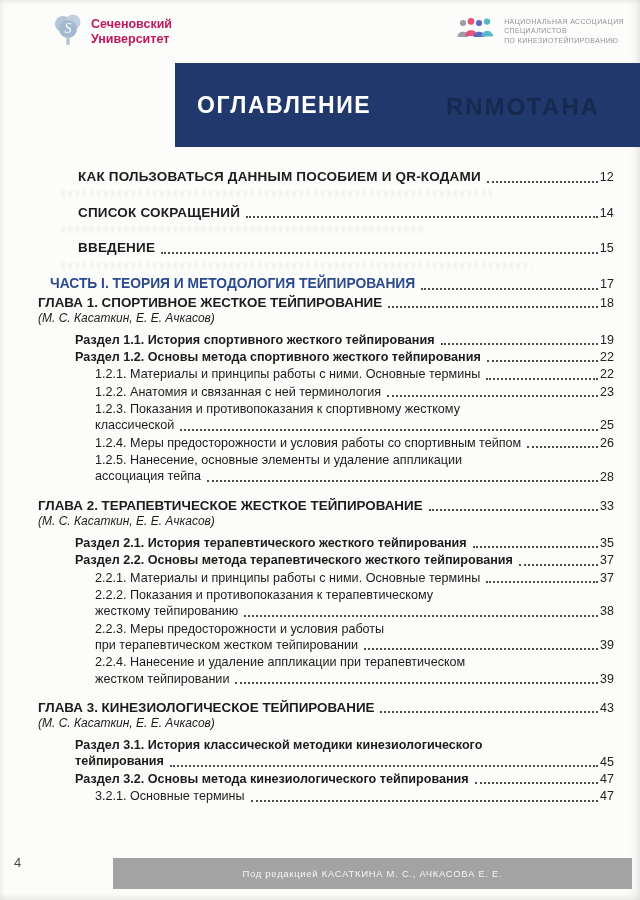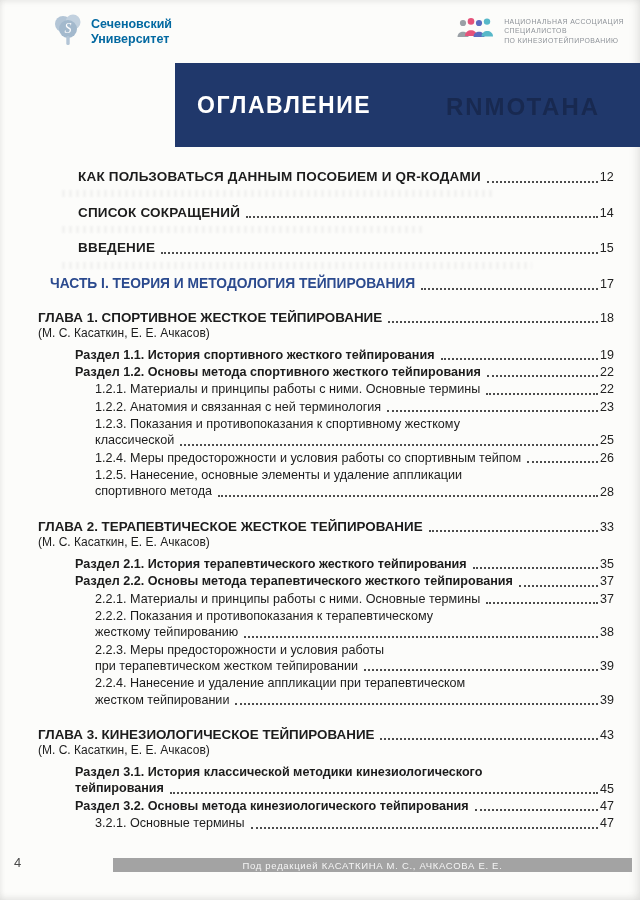--- a/index.html
+++ b/index.html
@@ -4,21 +4,21 @@
 <style>
   * { margin:0; padding:0; box-sizing:border-box; }
   html,body { width:640px; height:900px; }
   body { font-family:"Liberation Sans", sans-serif; background:#e9e9e7; }
   .page {
     position:relative; width:640px; height:900px; background:#fcfcfa; overflow:hidden;
     box-shadow: inset -4px 0 8px rgba(0,0,0,0.07), inset 0 -3px 6px rgba(0,0,0,0.05), inset 2px 2px 5px rgba(0,0,0,0.03);
   }
   
   .logo-left { position:absolute; left:53px; top:12px; display:flex; gap:8px; align-items:center; }
-  .logo-left-text { color:#0369a1; font-weight:bold; font-size:12.5px; line-height:1.18; }
+  .logo-left-text { color:#be185d; font-weight:bold; font-size:12.5px; line-height:1.18; }
   .logo-right { position:absolute; right:16px; top:14px; display:flex; gap:7px; align-items:center; }
   .logo-right-text { color:#8d9298; font-size:6.9px; letter-spacing:0.45px; line-height:1.4; text-transform:uppercase; }
   
   .band { position:absolute; left:175px; right:0; top:63px; height:84px; background:#20386b; }
   .band-title { position:absolute; left:22px; top:50%; transform:translateY(-50%); color:#ffffff; font-size:23px; font-weight:bold; letter-spacing:1.5px; }
   .band-ghost { position:absolute; right:42px; top:30px; color:rgba(5,8,20,0.30); font-size:24px; font-weight:bold; letter-spacing:2px; transform:scaleX(-1); filter:blur(0.7px); }
   
   .smudge { position:absolute; height:7px; filter:blur(1.2px); opacity:0.55;
     background: repeating-linear-gradient(90deg, rgba(60,60,70,0.10) 0 3px, transparent 3px 7px); }
   .s1 { top:190px; left:62px; width:430px; }
@@ -27,28 +27,28 @@
   
   .toc { position:absolute; top:168px; left:38px; right:26px; color:#1c1c1c; }
   .entry { line-height:1.3; }
   .entry > div { white-space:nowrap; }
   .leader { display:flex; align-items:flex-end; }
   .leader .txt { white-space:nowrap; }
   .dots { flex:1 1 auto; min-width:10px; border-bottom:2px dotted #4c4c4c; margin:0 2px 3px 6px; }
   .pg { font-weight:normal; font-style:normal; font-size:12.5px; color:#222; }
   .e-top { font-weight:bold; font-size:13.5px; letter-spacing:0.2px; margin-bottom:18px;margin-left:40px; }
   .e-part { color:#2b4a8e; font-weight:bold; font-size:13.8px; margin-top:11px;margin-left:12px; }
-  .e-chapter { font-weight:bold; font-size:13.4px; margin-top:18px; }
-  .e-part + .e-chapter { margin-top:16px; }
-  .e-authors { font-size:12px; margin-bottom:5px; }
+  .e-chapter { font-weight:bold; font-size:13.4px; margin-top:12px; }
+  .e-part + .e-chapter { margin-top:1px; }
+  .e-authors { font-style:italic; font-size:12px; margin-bottom:5px; }
   .e-section { font-weight:bold; font-size:12.6px; padding-left:37px; margin-top:1px; }
   .e-sub { font-weight:normal; font-size:12.6px; padding-left:57px; margin-top:1px; }
   
   .footer-num { position:absolute; left:14px; top:855px; font-size:13px; color:#4a4a4a; }
-  .footer-bar { position:absolute; left:113px; right:8px; top:858px; height:14px; background:#a3a3a3;
+  .footer-bar { position:absolute; left:113px; right:8px; top:858px; height:31px; background:#a3a3a3;
     color:#f5f5f5; font-size:9.5px; letter-spacing:0.7px; display:flex; align-items:center; justify-content:center; }
 </style>
 </head>
 <body>
 
 <div class="page">
 
   <div class="logo-left">
     <span>
       <svg width="30" height="36" viewBox="0 0 30 36">
@@ -174,21 +174,21 @@
       <div class="entry e-sub">
         <div class="leader">
           <span class="txt">1.2.4. Меры предосторожности и условия работы со спортивным тейпом</span>
           <span class="dots"></span>
           <span class="pg">26</span>
         </div>
       </div>
       <div class="entry e-sub">
         <div>1.2.5. Нанесение, основные элементы и удаление аппликации</div>
         <div class="leader">
-          <span class="txt">спортивного метода</span>
+          <span class="txt">ассоциация тейпа</span>
           <span class="dots"></span>
           <span class="pg">28</span>
         </div>
       </div>
       <div class="entry e-chapter">
         <div class="leader">
           <span class="txt">ГЛАВА 2. ТЕРАПЕВТИЧЕСКОЕ ЖЕСТКОЕ ТЕЙПИРОВАНИЕ</span>
           <span class="dots"></span>
           <span class="pg">33</span>
         </div>

